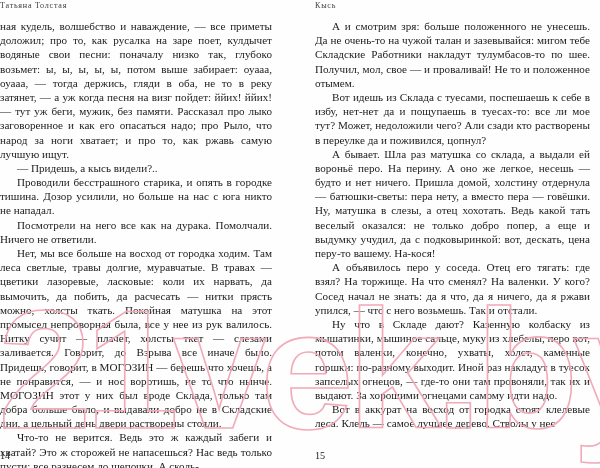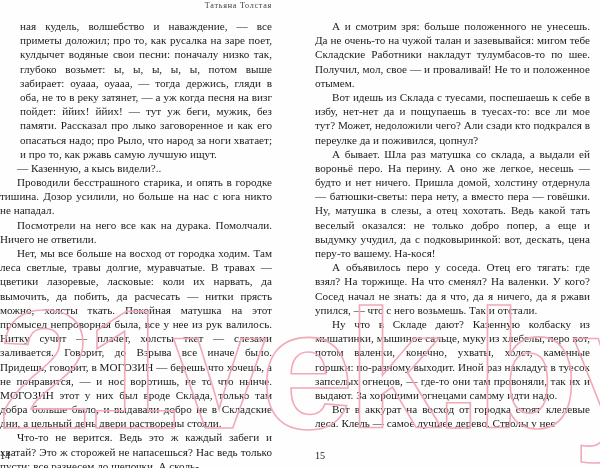--- a/index.html
+++ b/index.html
@@ -51,21 +51,21 @@
   }
 
   
   .running-head {
     position: absolute;
     top: 1px;
     font-family: "Liberation Serif", "DejaVu Serif", serif;
     font-size: 8.1px;
     letter-spacing: 0.75px;
     color: #3a3a3a;
-    text-align: right;
+    text-align: left;
     z-index: 2;
     white-space: nowrap;
   }
   #head-left  { left: 0;   width: 272px; }
   #head-right { left: 315px; width: 275px; }
 
   
   .page-col {
     position: absolute;
     top: 19px;
@@ -81,56 +81,56 @@
     text-justify: inter-word;
     color: #1c1c1c;
     hyphens: none;
   }
   .body-text p {
     margin: 0;
     text-indent: 17px;
   }
   .body-text p.no-indent {
     text-indent: 0;
-    padding-left: 20px;
   }
 
   
   .folio {
     position: absolute;
     bottom: 7px;
     font-size: 10.2px;
     color: #1c1c1c;
     z-index: 2;
   }
   #folio-left  { left: 0;   width: 272px; }
   #folio-right { left: 315px; width: 275px; }
 </style>
 </head>
 <body>
 
 <div id="scan-page">
 
   <div class="running-head" id="head-left">Татьяна Толстая</div>
+  <div class="running-head" id="head-right">Кысь</div>
 
   <div class="page-col" id="page-left">
     <div class="body-text" id="body-left">
         <p class="no-indent">ная кудель, волшебство и наваждение, — все приметы доложил; про то, как русалка на заре поет, кулдычет водяные свои песни: поначалу низко так, глубоко возьмет: ы, ы, ы, ы, ы, потом выше забирает: оуааа, оуааа, — тогда держись, гляди в оба, не то в реку затянет, — а уж когда песня на визг пойдет: ййих! ййих! — тут уж беги, мужик, без памяти. Рассказал про лыко заговоренное и как его опасаться надо; про Рыло, что народ за ноги хватает; и про то, как ржавь самую лучшую ищут.</p>
-        <p>— Казенную, а кысь видели?..</p>
+        <p>— Придешь, а кысь видели?..</p>
         <p>Проводили бесстрашного старика, и опять в городке тишина. Дозор усилили, но больше на нас с юга никто не нападал.</p>
         <p>Посмотрели на него все как на дурака. Помолчали. Ничего не ответили.</p>
         <p>Нет, мы все больше на восход от городка ходим. Там леса светлые, травы долгие, муравчатые. В травах — цветики лазоревые, ласковые: коли их нарвать, да вымочить, да побить, да расчесать — нитки прясть можно, холсты ткать. Покойная матушка на этот промысел непроворная была, все у нее из рук валилось. Нитку сучит — плачет, холсты ткет — слезами заливается. Говорит, до Взрыва все иначе было. Придешь, говорит, в МОГОЗИН — берешь что хочешь, а не понравится, — и нос воротишь, не то что нынче. МОГОЗИН этот у них был вроде Склада, только там добра больше было, и выдавали добро не в Складские дни, а цельный день двери растворены стояли.</p>
         <p>Что-то не верится. Ведь это ж каждый забеги и хватай? Это ж сторожей не напасешься? Нас ведь только пусти: все разнесем до щепочки. А сколь-</p>
       </div>
   </div>
 
   <div class="page-col" id="page-right">
     <div class="body-text" id="body-right">
         <p>А и смотрим зря: больше положенного не унесешь. Да не очень-то на чужой талан и зазевывайся: мигом тебе Складские Работники накладут тулумбасов-то по шее. Получил, мол, свое — и проваливай! Не то и положенное отымем.</p>
-        <p>Вот идешь из Склада с туесами, поспешаешь к себе в избу, нет-нет да и пощупаешь в туесах-то: все ли мое тут? Может, недоложили чего? Али сзади кто подкрался в переулке да и поживился, цопнул?</p>
+        <p>Вот идешь из Склада с туесами, поспешаешь к себе в избу, нет-нет да и пощупаешь в туесах-то: все ли мое тут? Может, недоложили чего? Али сзади кто растворены в переулке да и поживился, цопнул?</p>
         <p>А бывает. Шла раз матушка со склада, а выдали ей вороньё перо. На перину. А оно же легкое, несешь — будто и нет ничего. Пришла домой, холстину отдернула — батюшки-светы: пера нету, а вместо пера — говёшки. Ну, матушка в слезы, а отец хохотать. Ведь какой тать веселый оказался: не только добро попер, а еще и выдумку учудил, да с подковыринкой: вот, дескать, цена перу-то вашему. На-кося!</p>
         <p>А объявилось перо у соседа. Отец его тягать: где взял? На торжище. На что сменял? На валенки. У кого? Сосед начал не знать: да я что, да я ничего, да я ржави упился, — что с него возьмешь. Так и отстали.</p>
         <p>Ну что в Складе дают? Казенную колбаску из мышатинки, мышиное сальце, муку из хлебелы, перо вот, потом валенки, конечно, ухваты, холст, каменные горшки: по-разному выходит. Иной раз накладут в туесок запселых огнецов, — где-то они там провоняли, так их и выдают. За хорошими огнецами самому идти надо.</p>
         <p>Вот в аккурат на восход от городка стоят клелевые леса. Клель — самое лучшее дерево. Стволы у нее</p>
       </div>
   </div>
 
   <div class="folio" id="folio-left">14</div>
   <div class="folio" id="folio-right">15</div>
 

